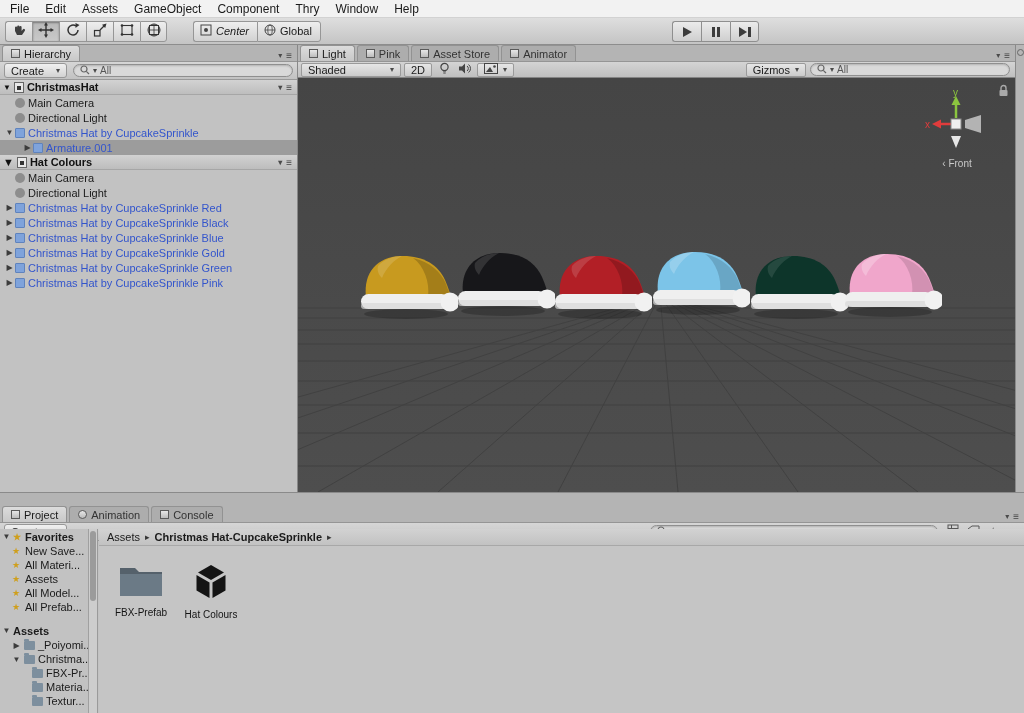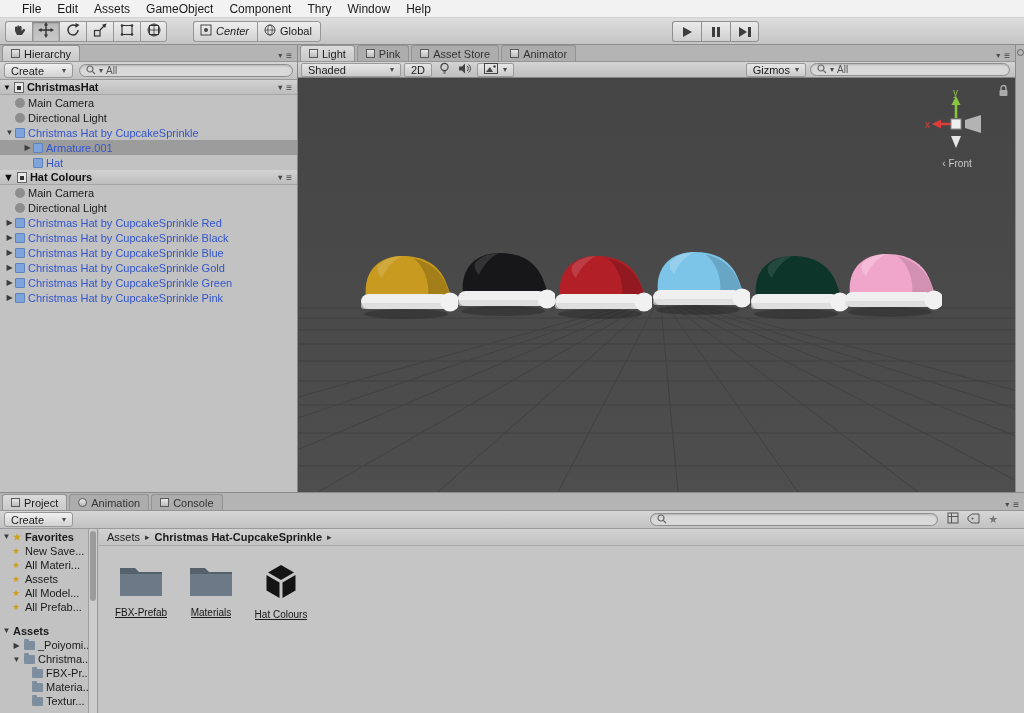--- a/index.html
+++ b/index.html
@@ -1,20 +1,20 @@
 <!DOCTYPE html>
 <html><head>
 <meta charset="utf-8">
 <style>
   * { box-sizing: border-box; margin: 0; padding: 0; }
   html,body { width:1024px; height:713px; overflow:hidden; }
   body { font-family:"Liberation Sans", sans-serif; background:#c8c8c8; position:relative; font-size:11px; color:#1a1a1a; }
 
   
-  .menubar { position:absolute; left:0; top:0; width:1024px; height:18px; background:#f2f2f2; border-bottom:1px solid #d2d2d2; display:flex; align-items:center; font-size:12px; padding-left:14px; }
+  .menubar { position:absolute; left:0; top:0; width:1024px; height:18px; background:#f2f2f2; border-bottom:1px solid #d2d2d2; display:flex; align-items:center; font-size:12px; padding-left:2px; }
   .menu-item { padding:1px 8px; cursor:default; }
 
   
   .main-toolbar { position:absolute; left:0; top:18px; width:1024px; height:27px; background:linear-gradient(#dedede,#c4c4c4); border-bottom:1px solid #8d8d8d; display:flex; align-items:center; }
   .tool-group { display:flex; margin-left:5px; }
   .tool-btn { width:27px; height:21px; border:1px solid #969696; border-right:none; background:linear-gradient(#eeeeee,#d2d2d2); display:flex; align-items:center; justify-content:center; }
   .tool-btn:first-child { border-radius:3px 0 0 3px; }
   .tool-btn.last { border-right:1px solid #969696; border-radius:0 3px 3px 0; }
   .tool-btn.active { background:linear-gradient(#b9b9b9,#c9c9c9); box-shadow:inset 0 1px 2px rgba(0,0,0,.35); }
   .pivot-group { display:flex; margin-left:26px; }
@@ -30,21 +30,21 @@
   .pause-bars i { display:block; width:3px; height:10px; background:#3c3c3c; }
   .step-bar { display:block; width:3px; height:10px; background:#3c3c3c; margin-left:1px; }
 
   
   .panel-tabbar { height:17px; background:#b4b4b4; border-bottom:1px solid #959595; display:flex; align-items:flex-end; }
   .tab { height:16px; padding:4px 8px; font-size:11px; display:flex; align-items:center; gap:4px; background:linear-gradient(#dcdcdc,#c8c8c8); border:1px solid #929292; border-bottom:none; border-radius:3px 3px 0 0; margin-left:2px; color:#1a1a1a; white-space:nowrap; }
   .tab.inactive { background:#adadad; color:#333; }
   .tabicon { width:9px; height:9px; border:1px solid #5a5a5a; background:linear-gradient(#e7e7e7,#bcbcbc); display:inline-block; }
   .panel-menu-icons { margin-left:auto; padding-right:5px; color:#444; font-size:10px; display:flex; gap:4px; align-items:center; }
   .panel-toolbar { height:18px; background:linear-gradient(#d6d6d6,#c2c2c2); border-bottom:1px solid #9a9a9a; display:flex; align-items:center; padding:0 4px; gap:6px; }
-  .create-btn { font-size:11px; height:15px; padding:0 6px; border:1px solid #979797; border-radius:3px; background:linear-gradient(#f0f0f0,#d2d2d2); display:flex; gap:18px; align-items:center; }
+  .create-btn { font-size:11px; height:15px; padding:0 6px; border:1px solid #979797; border-radius:3px; background:linear-gradient(#f0f0f0,#d2d2d2); display:flex; gap:12px; align-items:center; }
   .search-pill { flex:1; height:13px; border:1px solid #8f8f8f; border-radius:7px; background:#d9d9d9; box-shadow:inset 0 1px 2px rgba(0,0,0,.18); display:flex; align-items:center; padding:0 6px; gap:3px; font-size:10px; color:#555; }
   .mini { font-size:8px; color:#4a4a4a; }
 
   
   .hierarchy-panel { position:absolute; left:0; top:45px; width:298px; height:447px; background:#c2c2c2; border-right:1px solid #888; }
   .scene-header { height:15px; background:linear-gradient(#d2d2d2,#bdbdbd); border-bottom:1px solid #a6a6a6; display:flex; align-items:center; gap:3px; padding-left:3px; font-weight:bold; color:#111; }
   .scene-icon { width:10px; height:11px; background:#e8e8e8; border:1px solid #666; position:relative; display:inline-block; }
   .scene-icon::after { content:""; position:absolute; left:2px; top:3px; width:4px; height:4px; background:#333; }
   .h-row { height:15px; display:flex; align-items:center; padding-left:4px; white-space:nowrap; }
   .h-row .tri { width:11px; font-size:8px; color:#3c3c3c; text-align:center; flex:none; }
@@ -76,21 +76,21 @@
   .bp-search { position:absolute; left:650px; width:288px; top:2px; }
   .bp-right-icons { position:absolute; right:26px; top:1px; display:flex; gap:8px; align-items:center; color:#4a4a4a; }
   .bp-tree { position:absolute; left:0; top:36px; bottom:0; width:88px; background:#c2c2c2; overflow:hidden; font-size:11px; }
   .bp-scrollbar { position:absolute; left:88px; top:36px; bottom:0; width:10px; background:#cdcdcd; border-left:1px solid #a0a0a0; border-right:1px solid #9a9a9a; }
   .bp-scrollbar .thumb { position:absolute; left:1px; top:2px; width:6px; height:70px; background:#9b9b9b; border-radius:3px; }
   .bp-content { position:absolute; left:99px; top:36px; right:0; bottom:0; background:#c5c5c5; }
   .breadcrumb { height:17px; background:linear-gradient(#d2d2d2,#c2c2c2); border-bottom:1px solid #a8a8a8; display:flex; align-items:center; gap:5px; padding-left:8px; font-size:11px; }
   .crumb-current { font-weight:bold; }
   .crumb-sep { color:#333; font-size:9px; }
   .bp-grid { display:flex; gap:14px; padding:16px 0 0 14px; }
-  .asset-item { width:56px; display:flex; flex-direction:column; align-items:center; gap:5px;text-decoration:underline; }
+  .asset-item { width:56px; display:flex; flex-direction:column; align-items:center; gap:5px; }
   .asset-label { font-size:10px; color:#141414; white-space:nowrap; overflow:hidden; max-width:58px; }
   .tree-header { height:15px; display:flex; align-items:center; gap:2px; font-weight:bold; padding-left:2px; white-space:nowrap; }
   .tree-row { height:14px; display:flex; align-items:center; gap:3px; padding-left:12px; white-space:nowrap; }
   .tree-row.deep { padding-left:32px; }
   .tree-row .tri, .tree-header .tri { width:9px; font-size:8px; color:#3c3c3c; text-align:center; flex:none; }
   .fav-star { color:#cf9f1c; font-size:9px; width:10px; flex:none; }
   .mini-folder { width:11px; height:9px; background:#7d8f9e; border-radius:1px; position:relative; flex:none; }
   .mini-folder::before { content:""; position:absolute; left:0; top:-2px; width:5px; height:2px; background:#7d8f9e; border-radius:1px 1px 0 0; }
   .tree-gap { height:9px; }
 </style>
@@ -235,25 +235,20 @@
   </div>
   <div class="h-row blue">
     <span class="tri">▼</span>
     <span class="obj-icon prefab"></span>
     <span>Christmas Hat by CupcakeSprinkle</span>
   </div>
   <div class="h-row blue selected ind2">
     <span class="tri">▶</span>
     <span class="obj-icon prefab"></span>
     <span>Armature.001</span>
-  </div>
-  <div class="h-row blue ind2">
-    <span class="tri"></span>
-      <span class="obj-icon prefab"></span>
-    <span>Hat</span>
   </div>
 
   <div class="scene-header">
     <span class="tri">▼</span>
     <span class="scene-icon"></span>
     <span>Hat Colours</span>
     <div class="panel-menu-icons">
       <span class="mini">▾</span>
       <span>≡</span>
     </div>
@@ -484,21 +479,21 @@
         </svg>
     </div>
   </div>
 </div>
 
 <div class="right-strip">
   <div class="dot"></div>
 </div>
 
 <div class="bottom-panel">
-  <div class="panel-tabbar" style="height:18px;">
+  <div class="panel-tabbar" style="height:30px;">
     <div class="tab">
       <span class="tabicon"></span>
       <span>Project</span>
     </div>
     <div class="tab inactive">
       <span class="tabicon" style="border-radius:50%"></span>
       <span>Animation</span>
     </div>
     <div class="tab inactive">
       <span class="tabicon"></span>
@@ -601,27 +596,20 @@
     </div>
     <div class="bp-grid">
       <div class="asset-item">
         <span><svg width="46" height="38">
               <path d="M2,6 L17,6 L21,10 L44,10 L44,34 L2,34 Z" fill="#55616b"></path>
               <path d="M2,12 L44,12 L44,34 L2,34 Z" fill="#6b7a86"></path>
             </svg></span>
         <span class="asset-label">FBX-Prefab</span>
       </div>
       <div class="asset-item">
-        <span><svg width="46" height="38">
-              <path d="M2,6 L17,6 L21,10 L44,10 L44,34 L2,34 Z" fill="#55616b"></path>
-              <path d="M2,12 L44,12 L44,34 L2,34 Z" fill="#6b7a86"></path>
-            </svg></span>
-        <span class="asset-label">Materials</span>
-      </div>
-      <div class="asset-item">
         <span><svg width="42" height="40">
               <polygon points="21,3 34,10.5 21,18 8,10.5" fill="#141414"></polygon>
               <polygon points="6.5,13 19.5,20.5 19.5,36 6.5,28.5" fill="#141414"></polygon>
               <polygon points="35.5,13 22.5,20.5 22.5,36 35.5,28.5" fill="#141414"></polygon>
             </svg></span>
         <span class="asset-label">Hat Colours</span>
       </div>
     </div>
   </div>
 </div>

